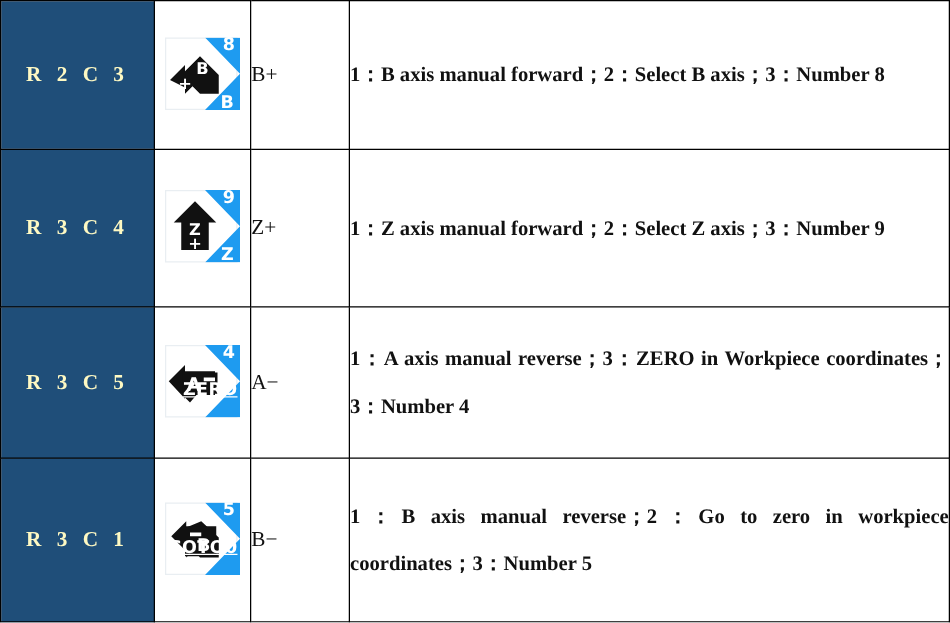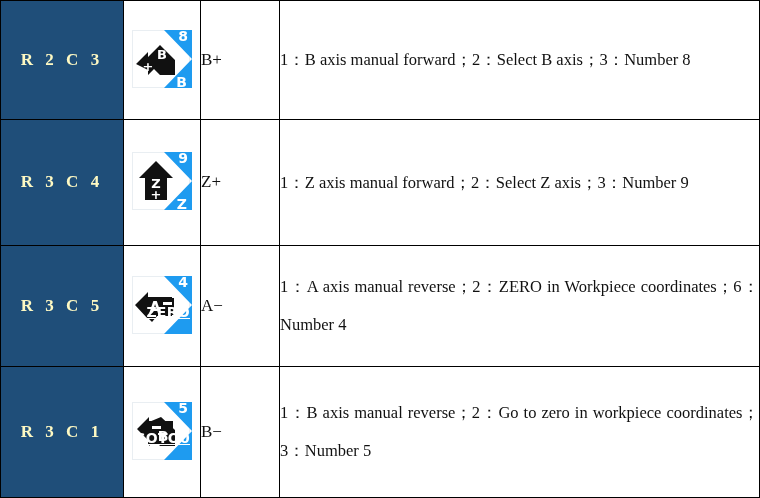--- a/index.html
+++ b/index.html
@@ -59,21 +59,21 @@
   .c-desc{
     padding:0 9px 0 11px;
     font-size:16.5px;
     color:#111111;
     line-height:2.3;
     text-align:justify;
     text-justify:inter-word;
     background:#ffffff;
     vertical-align:middle;
   }
-  .desc-txt{display:block;}
+  .desc-txt{display:block;font-weight:bold;}
   
   .sq{
     position:absolute;left:0;top:0;
     width:58px;height:58px;
     background:#ffffff;
     border:1px solid #e9eef2;
     box-sizing:border-box;
     overflow:hidden;
   }
   .tri{
@@ -234,21 +234,21 @@
           </svg>
         </span>
         <span class="num">4</span>
         <span class="axlbl small">ZERO</span>
       </span>
     </td>
     <td class="c-name">
       <span>A−</span>
     </td>
     <td class="c-desc">
-      <span class="desc-txt">1：A axis manual reverse；2：ZERO in Workpiece coordinates；6：Number 4</span>
+      <span class="desc-txt">1：A axis manual reverse；3：ZERO in Workpiece coordinates；3：Number 4</span>
     </td>
   </tr>
 
   <tr style="height:108px;">
     <td class="c-code">
       <span>R 3 C 1</span>
     </td>
     <td class="c-icon">
       <span class="icon-wrap">
         <span class="sq"></span>

